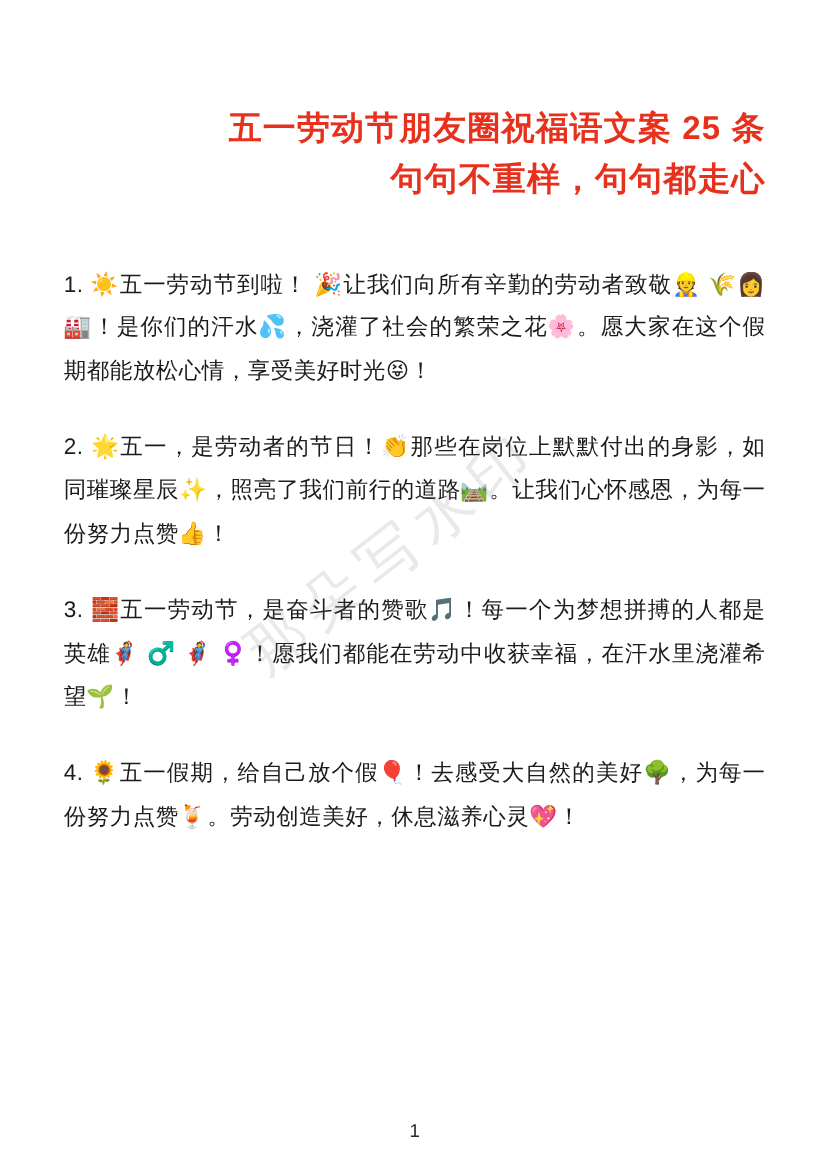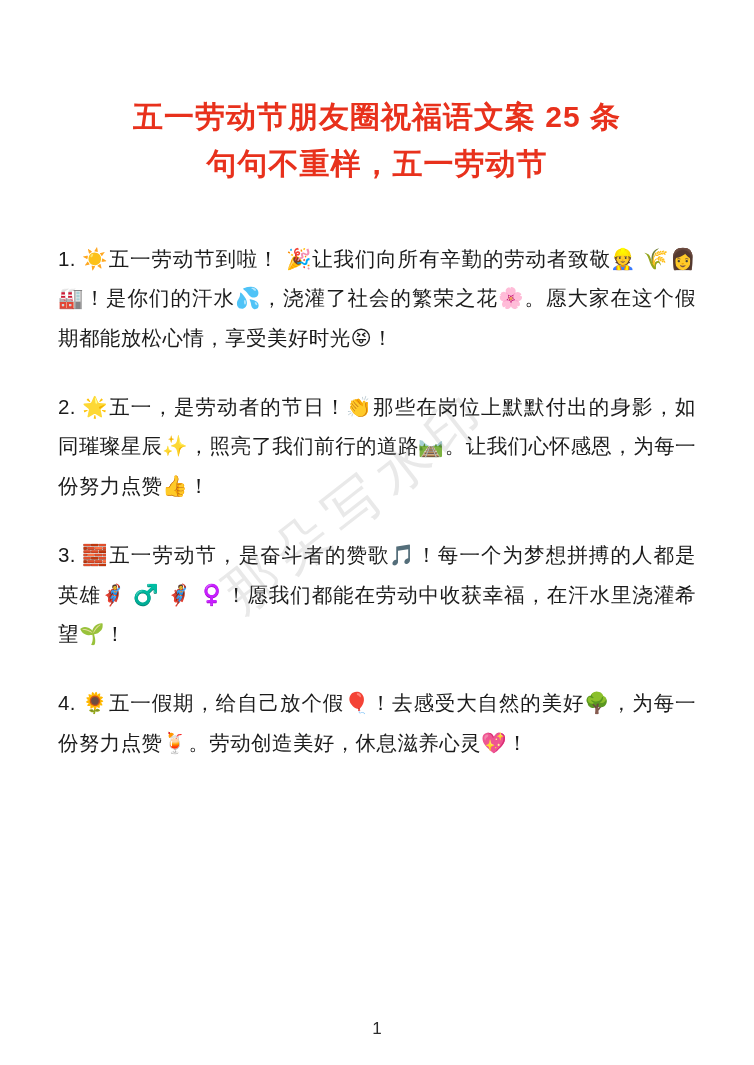--- a/index.html
+++ b/index.html
@@ -16,21 +16,21 @@
   }
   .page {
     position: relative;
     width: 754px;
     height: 1065px;
     box-sizing: border-box;
     padding: 72px 58px 40px 58px;
     background: #ffffff;
   }
   .title-block {
-    text-align: center;
+    text-align: right;
     margin-top: 22px;
     margin-bottom: 52px;
   }
   .title-line {
     color: #e8311c;
     font-weight: bold;
     font-size: 30px;
     line-height: 1.55;
     letter-spacing: 1px;
   }
@@ -83,21 +83,21 @@
 <body>
 
 <div class="page">
 
   <div class="watermark">
     <span>那朵写水印</span>
   </div>
 
   <div class="title-block">
     <div class="title-line">五一劳动节朋友圈祝福语文案 25 条</div>
-    <div class="title-line">句句不重样，五一劳动节</div>
+    <div class="title-line">句句不重样，句句都走心</div>
   </div>
 
   <div class="body-block">
     <p class="para">
       <span>1.</span>
       <span>☀️五一劳动节到啦！ 🎉让我们向所有辛勤的劳动者致敬👷 🌾👩 🏭！是你们的汗水💦，浇灌了社会的繁荣之花🌸。愿大家在这个假期都能放松心情，享受美好时光😝！</span>
     </p>
     <p class="para">
       <span>2.</span>
       <span>🌟五一，是劳动者的节日！👏那些在岗位上默默付出的身影，如同璀璨星辰✨，照亮了我们前行的道路🛤️。让我们心怀感恩，为每一份努力点赞👍！</span>

